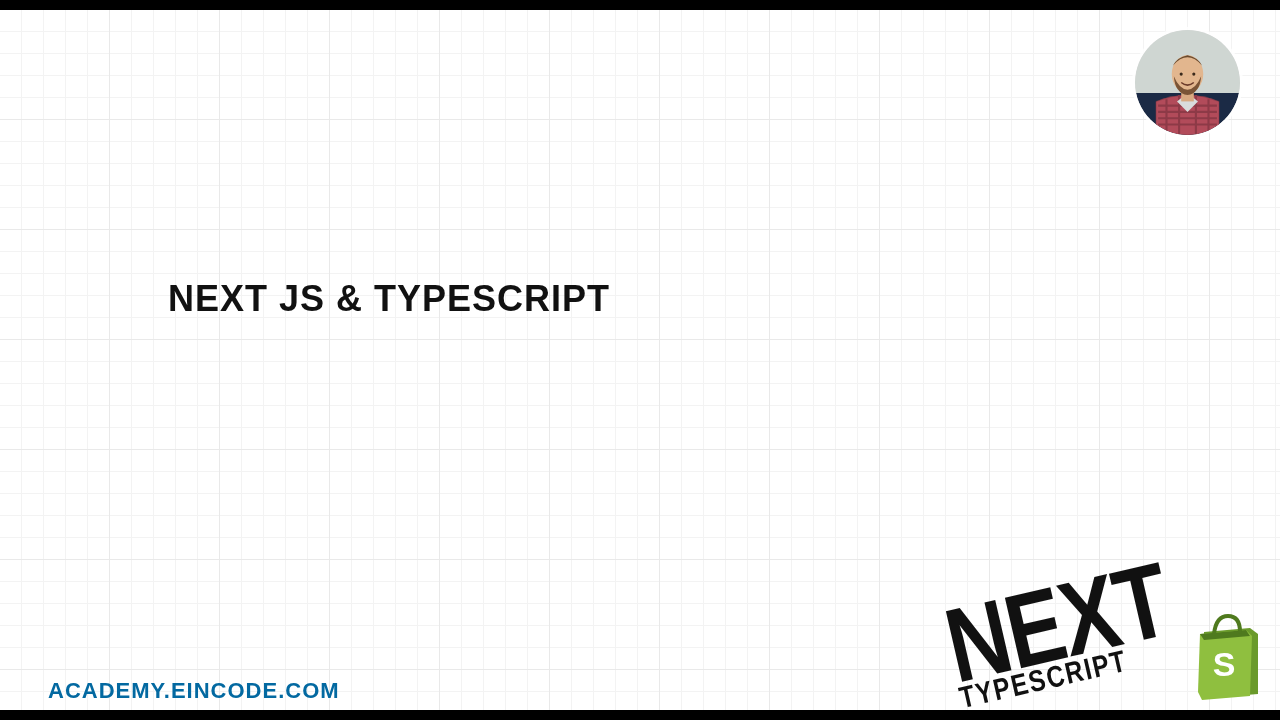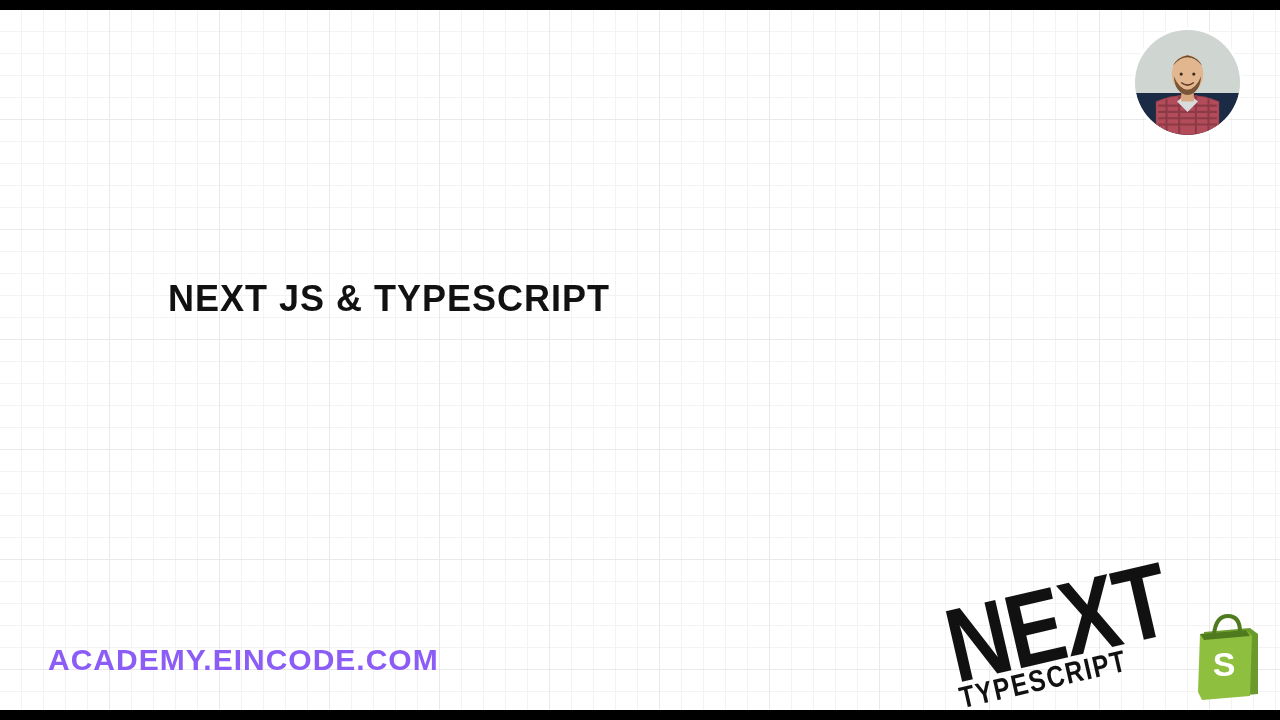--- a/index.html
+++ b/index.html
@@ -73,27 +73,27 @@
     font-size: 56px;
     letter-spacing: 2px;
     text-transform: uppercase;
     margin-top: 6px;
   }
 
   
   .site {
     position: absolute;
     left: 48px;
-    bottom: 43px;
+    bottom: 16px;
     font-family: "Arial Black", "Futura", "Helvetica Neue", Arial, sans-serif;
     font-weight: 900;
-    font-size: 30px;
+    font-size: 22px;
     letter-spacing: 1px;
     text-transform: uppercase;
-    color: #8b5cf6;
+    color: #0369a1;
   }
 
   
   .brand-block {
     position: absolute;
     right: 60px;
     bottom: 34px;
     transform: rotate(-13deg);
     transform-origin: center;
     text-align: left;

